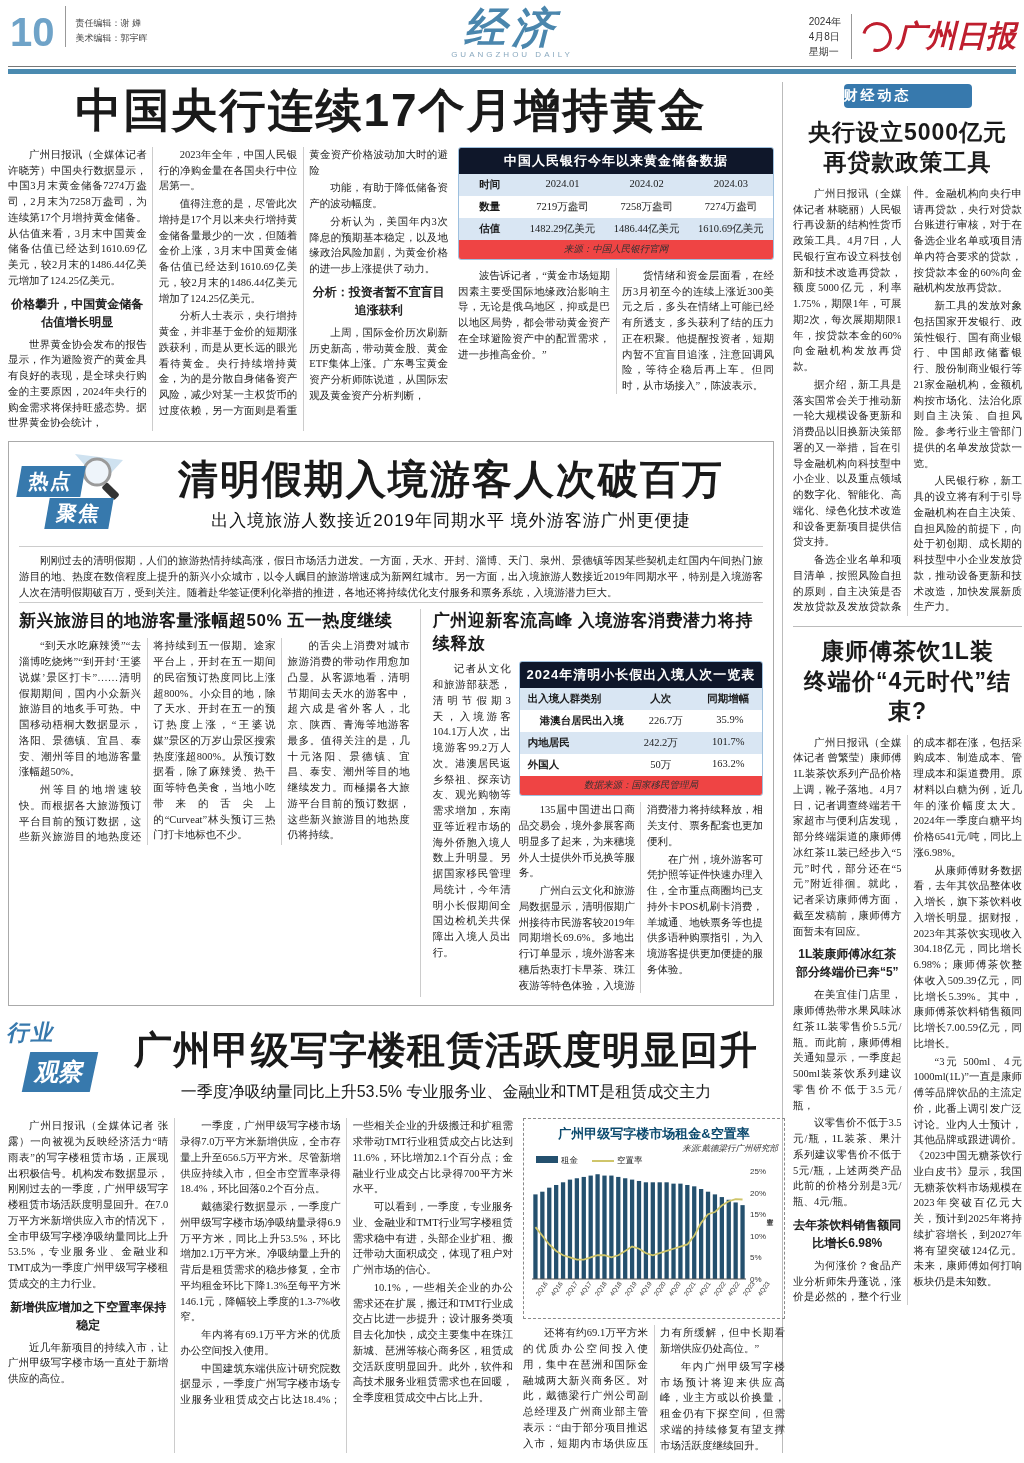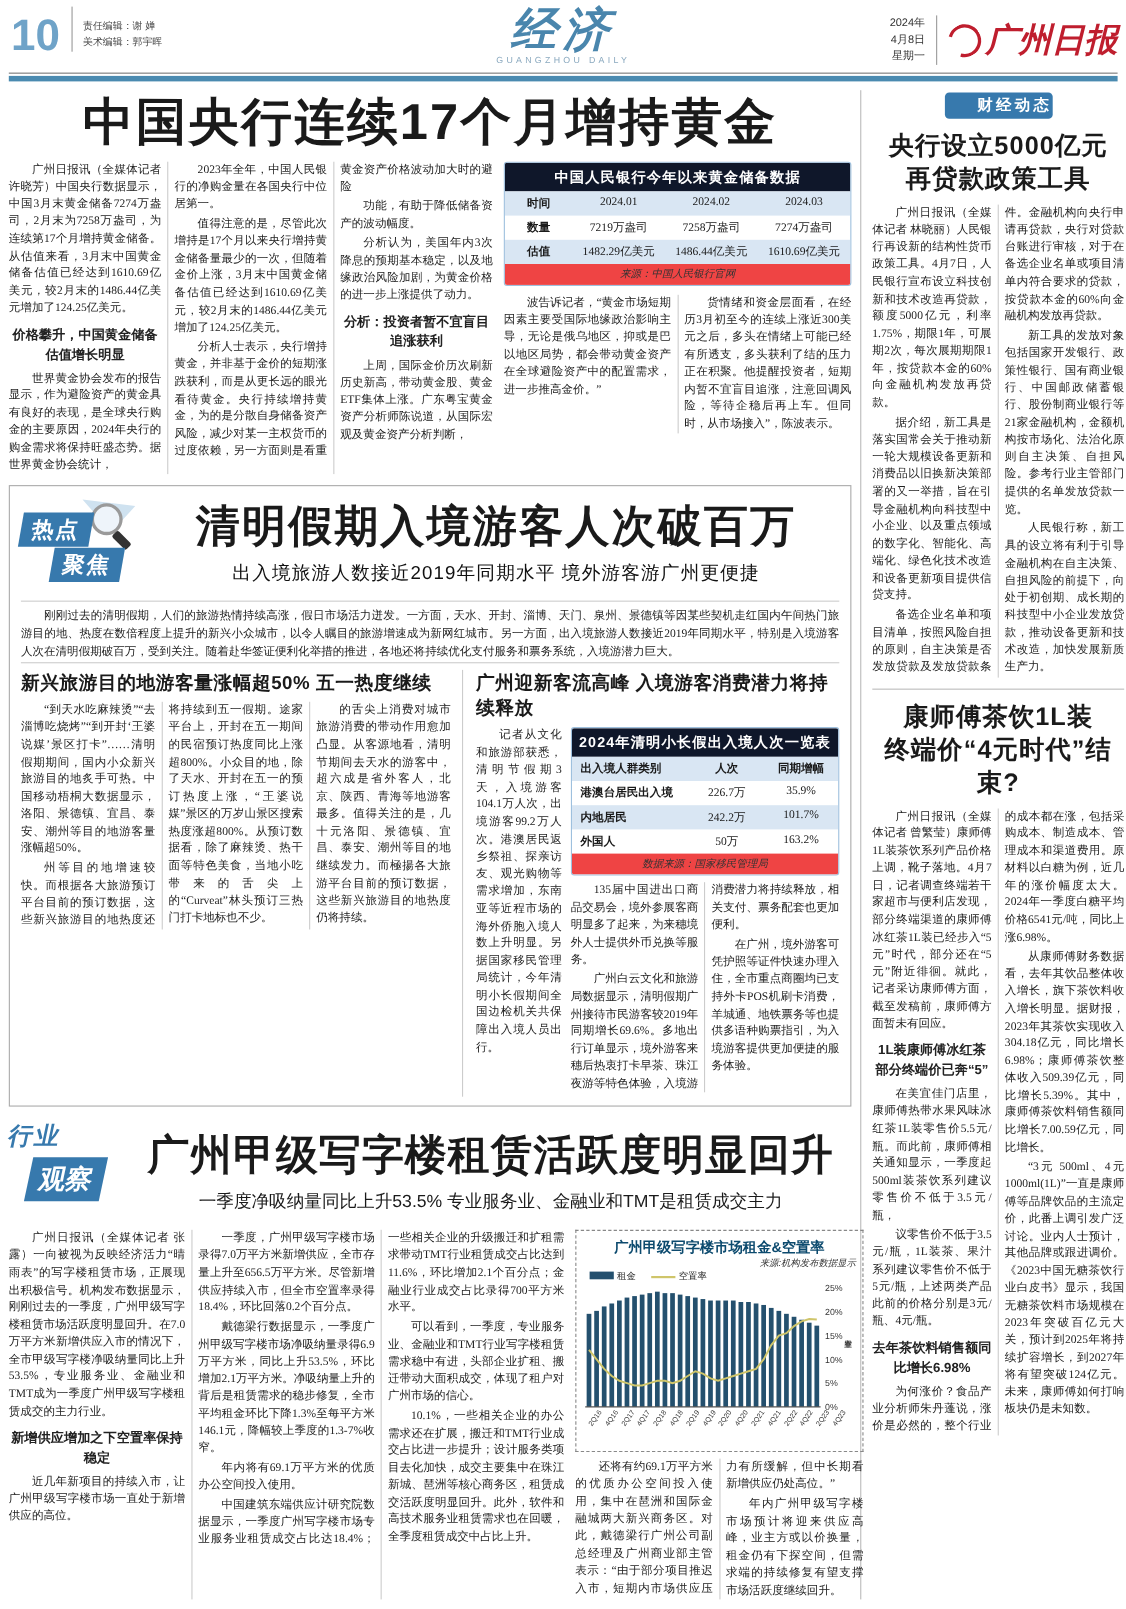--- a/index.html
+++ b/index.html
@@ -7,21 +7,21 @@
   .page { width:1024px; min-height:1463px; padding:6px 8px; position:relative; }
 
   
   .masthead { display:flex; align-items:flex-start; height:58px; position:relative; }
   .pagenum { font-size:40px; font-weight:bold; color:#6fa3c8; line-height:52px; padding:0 10px 0 2px; }
   .ed-block { border-left:1px solid #999; padding:10px 0 0 10px; font-size:9px; color:#444; line-height:1.7; }
   .sec-block { position:absolute; left:0; right:0; top:0; text-align:center; pointer-events:none; }
   .sec-title { font-size:42px; font-weight:bold; color:#4a86ad; font-family:"Liberation Serif", serif; font-style:italic; letter-spacing:6px; line-height:44px; }
   .sec-en { font-size:8px; color:#8aa9bf; letter-spacing:3px; }
   .date-block { margin-left:auto; display:flex; align-items:center; gap:10px; padding-top:8px; }
-  .date-txt { font-size:10px; color:#333; text-align:right; line-height:1.5; border-right:1px solid #999; padding-right:10px; }
+  .date-txt { font-size:10px; color:#333; text-align:left; line-height:1.5; border-right:1px solid #999; padding-right:10px; }
   .logo { color:#bf1e2e; font-weight:bold; font-size:30px; font-family:"Liberation Serif", serif; font-style:italic; display:flex; align-items:center; gap:4px; }
   .logo-mark { width:30px; height:30px; border:3px solid #bf1e2e; border-radius:50%; border-left-color:transparent; transform:rotate(-30deg); }
   .rule-thin { height:1px; background:#777; margin-top:2px; }
   .rule-blue { height:5px; background:#4a8ab0; margin-top:2px; }
 
   
   .main { display:grid; grid-template-columns:775px 229px; gap:0 10px; margin-top:8px; }
   .left-col { border-right:1px solid #bbb; padding-right:8px; }
 
   h1.big { font-size:46px; letter-spacing:2px; text-align:center; font-weight:900; font-family:"Liberation Sans",sans-serif; line-height:1.15; margin:2px 0 10px; }
@@ -76,21 +76,21 @@
   .chart-title { text-align:center; font-weight:bold; font-size:13px; color:#0c4a6e; }
   .chart-src { text-align:right; font-size:8.5px; font-style:italic; color:#333; }
   .legend { display:flex; gap:14px; font-size:8.5px; align-items:center; padding-left:6px; }
   .leg-bar { width:22px; height:7px; background:#24506e; display:inline-block; margin-right:3px; }
   .leg-line { width:22px; height:2px; background:#cfc56a; display:inline-block; margin-right:3px; vertical-align:middle; }
   .xlabels { display:flex; justify-content:space-between; padding:2px 18px 0 4px; }
   .xlabels span { font-size:6.5px; transform:rotate(-55deg); transform-origin:top left; display:inline-block; width:4px; white-space:nowrap; color:#333; }
 
   
   .rail { font-size:10.5px; }
-  .pill { background:#3779ad; color:#fff; text-align:right; font-weight:bold; font-size:14px; letter-spacing:3px; border-radius:4px; width:98px; margin:2px auto 10px; padding:3px 0; }
+  .pill { background:#3779ad; color:#fff; text-align:left; font-weight:bold; font-size:14px; letter-spacing:3px; border-radius:4px; width:128px; margin:2px auto 10px; padding:3px 0; }
   h2.rail-h { text-align:center; font-size:23px; font-weight:900; line-height:1.3; margin-bottom:8px; letter-spacing:1px; }
   .rail-div { border-top:1px solid #bbb; margin:10px 0; }
 </style>
 </head>
 <body>
 
 <div class="page">
 
   <div class="masthead">
     <div class="pagenum">10</div>
@@ -206,21 +206,21 @@
               <div style="flex:1;">
                 <div class="dtable">
                   <div class="title">2024年清明小长假出入境人次一览表</div>
                   <div>
                       <div class="tr" style="font-weight: bold;">
                         <div class="td" style="flex: 1.6 1 0%; text-align: left; padding-left: 8px;">出入境人群类别</div>
                         <div class="td">人次</div>
                         <div class="td">同期增幅</div>
                       </div>
                       <div class="tr">
-                        <div class="td" style="flex: 1.6 1 0%; text-align: left; padding-left: 8px;">港澳台居民出入境</div>
+                        <div class="td" style="flex: 1.6 1 0%; text-align: left; padding-left: 8px; margin-left: 12px;">港澳台居民出入境</div>
                         <div class="td">226.7万</div>
                         <div class="td">35.9%</div>
                       </div>
                       <div class="tr">
                         <div class="td" style="flex: 1.6 1 0%; text-align: left; padding-left: 8px;">内地居民</div>
                         <div class="td">242.2万</div>
                         <div class="td">101.7%</div>
                       </div>
                       <div class="tr">
                         <div class="td" style="flex: 1.6 1 0%; text-align: left; padding-left: 8px;">外国人</div>
@@ -260,21 +260,21 @@
             <p>一季度，广州甲级写字楼市场录得7.0万平方米新增供应，全市存量上升至656.5万平方米。尽管新增供应持续入市，但全市空置率录得18.4%，环比回落0.2个百分点。</p>
             <p>戴德梁行数据显示，一季度广州甲级写字楼市场净吸纳量录得6.9万平方米，同比上升53.5%，环比增加2.1万平方米。净吸纳量上升的背后是租赁需求的稳步修复，全市平均租金环比下降1.3%至每平方米146.1元，降幅较上季度的1.3-7%收窄。</p>
             <p>年内将有69.1万平方米的优质办公空间投入使用。</p>
             <p>中国建筑东端供应计研究院数据显示，一季度广州写字楼市场专业服务业租赁成交占比达18.4%；一些相关企业的升级搬迁和扩租需求带动TMT行业租赁成交占比达到11.6%，环比增加2.1个百分点；金融业行业成交占比录得700平方米水平。</p>
             <p>可以看到，一季度，专业服务业、金融业和TMT行业写字楼租赁需求稳中有进，头部企业扩租、搬迁带动大面积成交，体现了租户对广州市场的信心。</p>
             <p>10.1%，一些相关企业的办公需求还在扩展，搬迁和TMT行业成交占比进一步提升；设计服务类项目去化加快，成交主要集中在珠江新城、琶洲等核心商务区，租赁成交活跃度明显回升。此外，软件和高技术服务业租赁需求也在回暖，全季度租赁成交中占比上升。</p>
           </div>
           <div class="office-right">
             <div class="chartbox">
               <div class="chart-title">广州甲级写字楼市场租金&amp;空置率</div>
-              <div class="chart-src">来源:机构发布数据显示</div>
+              <div class="chart-src">来源:戴德梁行广州研究部</div>
               <div class="legend">
                 <span><span class="leg-bar"></span><span>租金</span></span>
                 <span><span class="leg-line"></span><span>空置率</span></span>
               </div>
               <svg id="chart-svg" width="248" height="120">
                   <rect x="3.3116129032258064" y="27.386153846153846" width="4.28" height="84.61384615384615" fill="#24506e"></rect>
                   <rect x="10.21483870967742" y="24.700000000000003" width="4.28" height="87.3" fill="#24506e"></rect>
                   <rect x="17.11806451612903" y="20.670769230769224" width="4.28" height="91.32923076923078" fill="#24506e"></rect>
                   <rect x="24.021290322580647" y="17.984615384615395" width="4.28" height="94.0153846153846" fill="#24506e"></rect>
                   <rect x="30.92451612903226" y="15.298461538461538" width="4.28" height="96.70153846153846" fill="#24506e"></rect>

